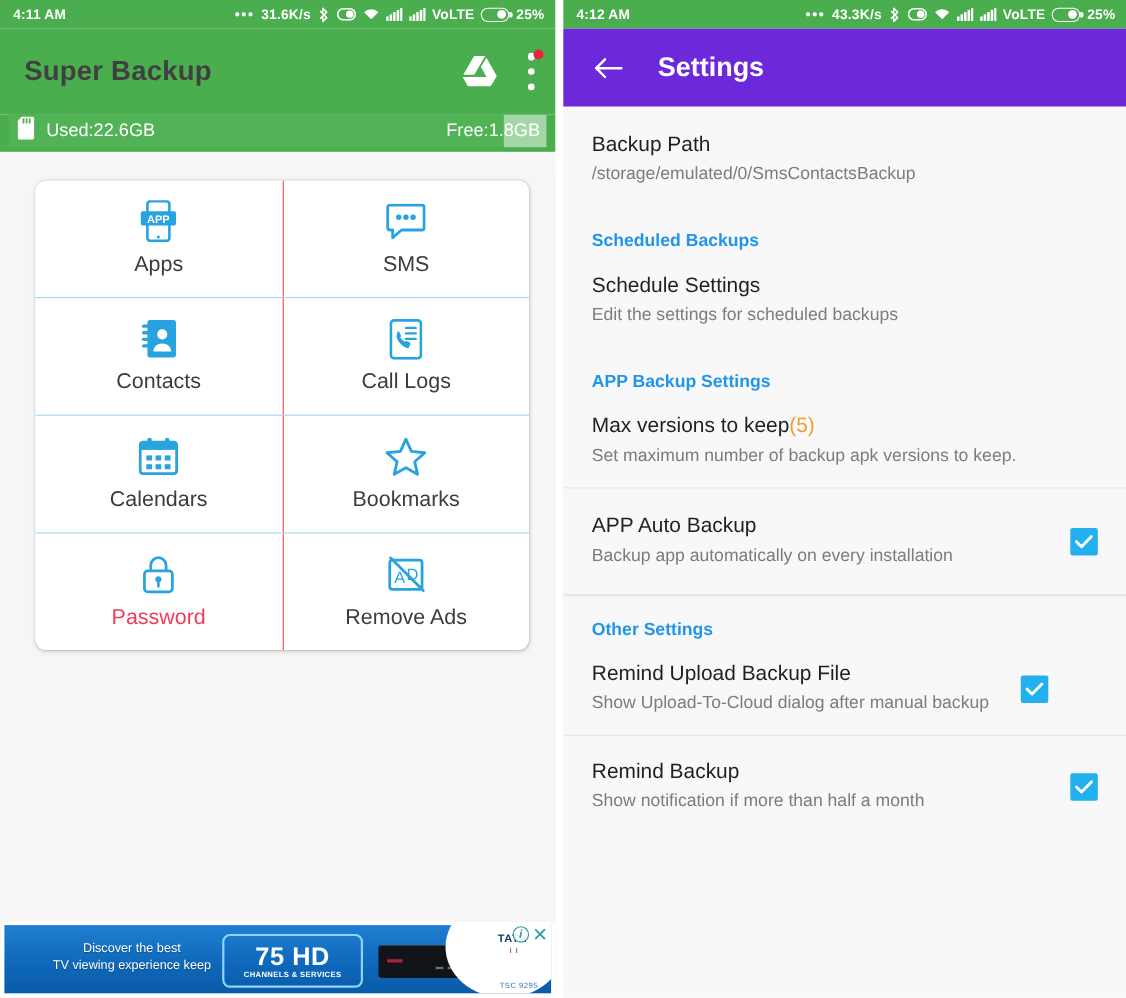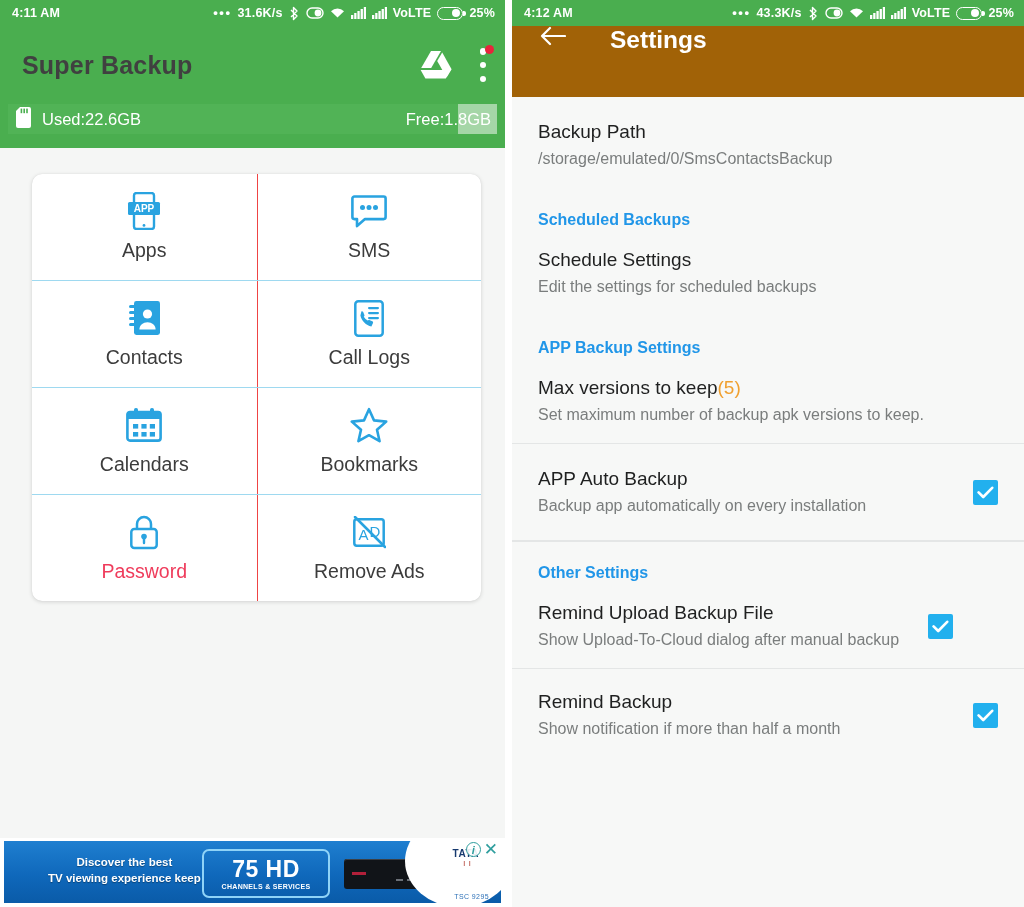--- a/index.html
+++ b/index.html
@@ -40,21 +40,21 @@
     padding: 0 18px 0 22px; position: relative;
   }
   .app-title { color:#404040; font-size: 25px; font-weight: bold; letter-spacing:.2px; }
   .appbar-actions { margin-left:auto; display:flex; align-items:center; gap: 26px; }
   .drive-ico { width: 34px; height: 31px; }
   .kebab { position: relative; width: 8px; height: 34px; display:flex; flex-direction:column; justify-content:space-between; align-items:center; cursor:pointer;}
   .kebab span { width: 6.5px; height: 6.5px; border-radius: 50%; background:#fff; display:block; }
   .kebab .badge { position:absolute; right:-7px; top:-3px; width:9px;height:9px;border-radius:50%;background:#e8243c; }
 
   
-  .storage-wrap { background:#4aae4f; padding: 0 8px 14px 8px; }
+  .storage-wrap { background:#4aae4f; padding: 0 8px 4px 8px; }
   .storage {
     position: relative; height: 30px; background:#4aae4f;
     display:flex; align-items:center; overflow:hidden;
   }
   .storage .used-fill { position:absolute; left:0; top:0; bottom:0; width:92%; background:#51b356; }
   .storage .free-fill { position:absolute; right:0; top:0; bottom:0; width:8%; background:#a5d6a7; }
   .sd-ico { position:relative; z-index:2; margin: 0 9px 0 8px; }
   .st-used { position:relative; z-index:2; color:#fff; font-size:16.5px; }
   .st-free { position:relative; z-index:2; margin-left:auto; color:#fff; font-size:16.5px; padding-right: 6px; }
 
@@ -79,21 +79,21 @@
   
   .ad {
     position:absolute; left:0; bottom:0; width:505px; height:69px;
     background:#ffffff; padding: 3px 4px 4px 4px;
   }
   .ad-inner {
     position:relative; width:100%; height:100%;
     background: linear-gradient(180deg,#1f7fd0 0%, #0f68bb 55%, #0a5ba8 100%);
     overflow:hidden;
   }
-  .ad-text { position:absolute; left:44px; top:13px; color:#fff; font-size:11.5px; font-weight:bold; line-height:16px; text-align:center; text-shadow: 0 1px 1px rgba(0,0,0,.35); }
+  .ad-text { position:absolute; left:44px; top:13px; color:#fff; font-size:11.5px; font-weight:normal; line-height:16px; text-align:center; text-shadow: 0 1px 1px rgba(0,0,0,.35); }
   .ad-badge {
     position:absolute; left:198px; top:8px; width:128px; height:49px;
     border:2.5px solid #8fd3f7; border-radius:7px; display:flex; flex-direction:column;
     align-items:center; justify-content:center; color:#fff;
   }
   .ad-badge .big { font-size:23px; font-weight:bold; letter-spacing:.5px; line-height:23px; }
   .ad-badge .sml { font-size:7px; font-weight:bold; letter-spacing:.3px; margin-top:2px; }
   .ad-box { position:absolute; left:340px; top:18px; width:112px; height:30px; background:#111418; border-radius:3px; box-shadow: inset 0 1px 0 #3a3f45; }
   .ad-box .led { position:absolute; left:8px; top:13px; width:14px; height:3px; background:#b2203a; }
   .ad-box .keys { position:absolute; left:52px; top:20px; display:flex; gap:4px; }
@@ -101,21 +101,21 @@
   .ad-box .chip { position:absolute; right:9px; top:13px; width:9px;height:5px;background:#d8dde2; }
   .ad-swoosh { position:absolute; right:-12px; top:-26px; width:108px; height:92px; background:#ffffff; border-radius:50%; }
   .ad-brand { position:absolute; right:22px; top:7px; color:#16396e; font-size:10px; font-weight:bold; letter-spacing:.5px; }
   .ad-ctrls { position:absolute; right:2px; top:1px; display:flex; align-items:center; gap:2px; }
   .ad-i { width:15px;height:15px;border:1.4px solid #2f9e9e;border-radius:50%;color:#2f9e9e;font-size:11px;font-weight:bold;display:flex;align-items:center;justify-content:center;font-style:italic;background:rgba(255,255,255,.9);}
   .ad-x { color:#2f9e9e; font-size:17px; line-height:15px; font-weight:300; background:rgba(255,255,255,.9); padding:0 1px; }
   .ad-mark { position:absolute; right:27px; top:17px; color:#b4443a; font-size:9px; letter-spacing:3px; }
   .ad-code { position:absolute; right:12px; bottom:3px; color:#2f72b8; font-size:7px; letter-spacing:.4px; }
 
   
-  .settings-bar { background:#a16207; height:71px; display:flex; align-items:flex-start; padding-left: 28px; gap: 44px; }
+  .settings-bar { background:#6d28d9; height:71px; display:flex; align-items:center; padding-left: 28px; gap: 32px; }
   .back-arrow { width:26px;height:20px; cursor:pointer; }
   .settings-title { color:#fff; font-size: 24.5px; font-weight: bold; }
 
   .settings-body { background:#f7f8f7; height: calc(907px - 26px - 71px); overflow:hidden; }
   .srow { padding: 16px 26px 16px 26px; position:relative; }
   .srow.with-check { display:flex; align-items:center; }
   .srow .txt { flex:1 1 auto; padding-right: 20px; }
   .s-title { font-size: 19px; color:#1f2020; line-height: 26px; }
   .s-title .num { color:#f0a030; }
   .s-sub { font-size: 16px; color:#7a7d7d; line-height: 24px; margin-top: 2px; }

